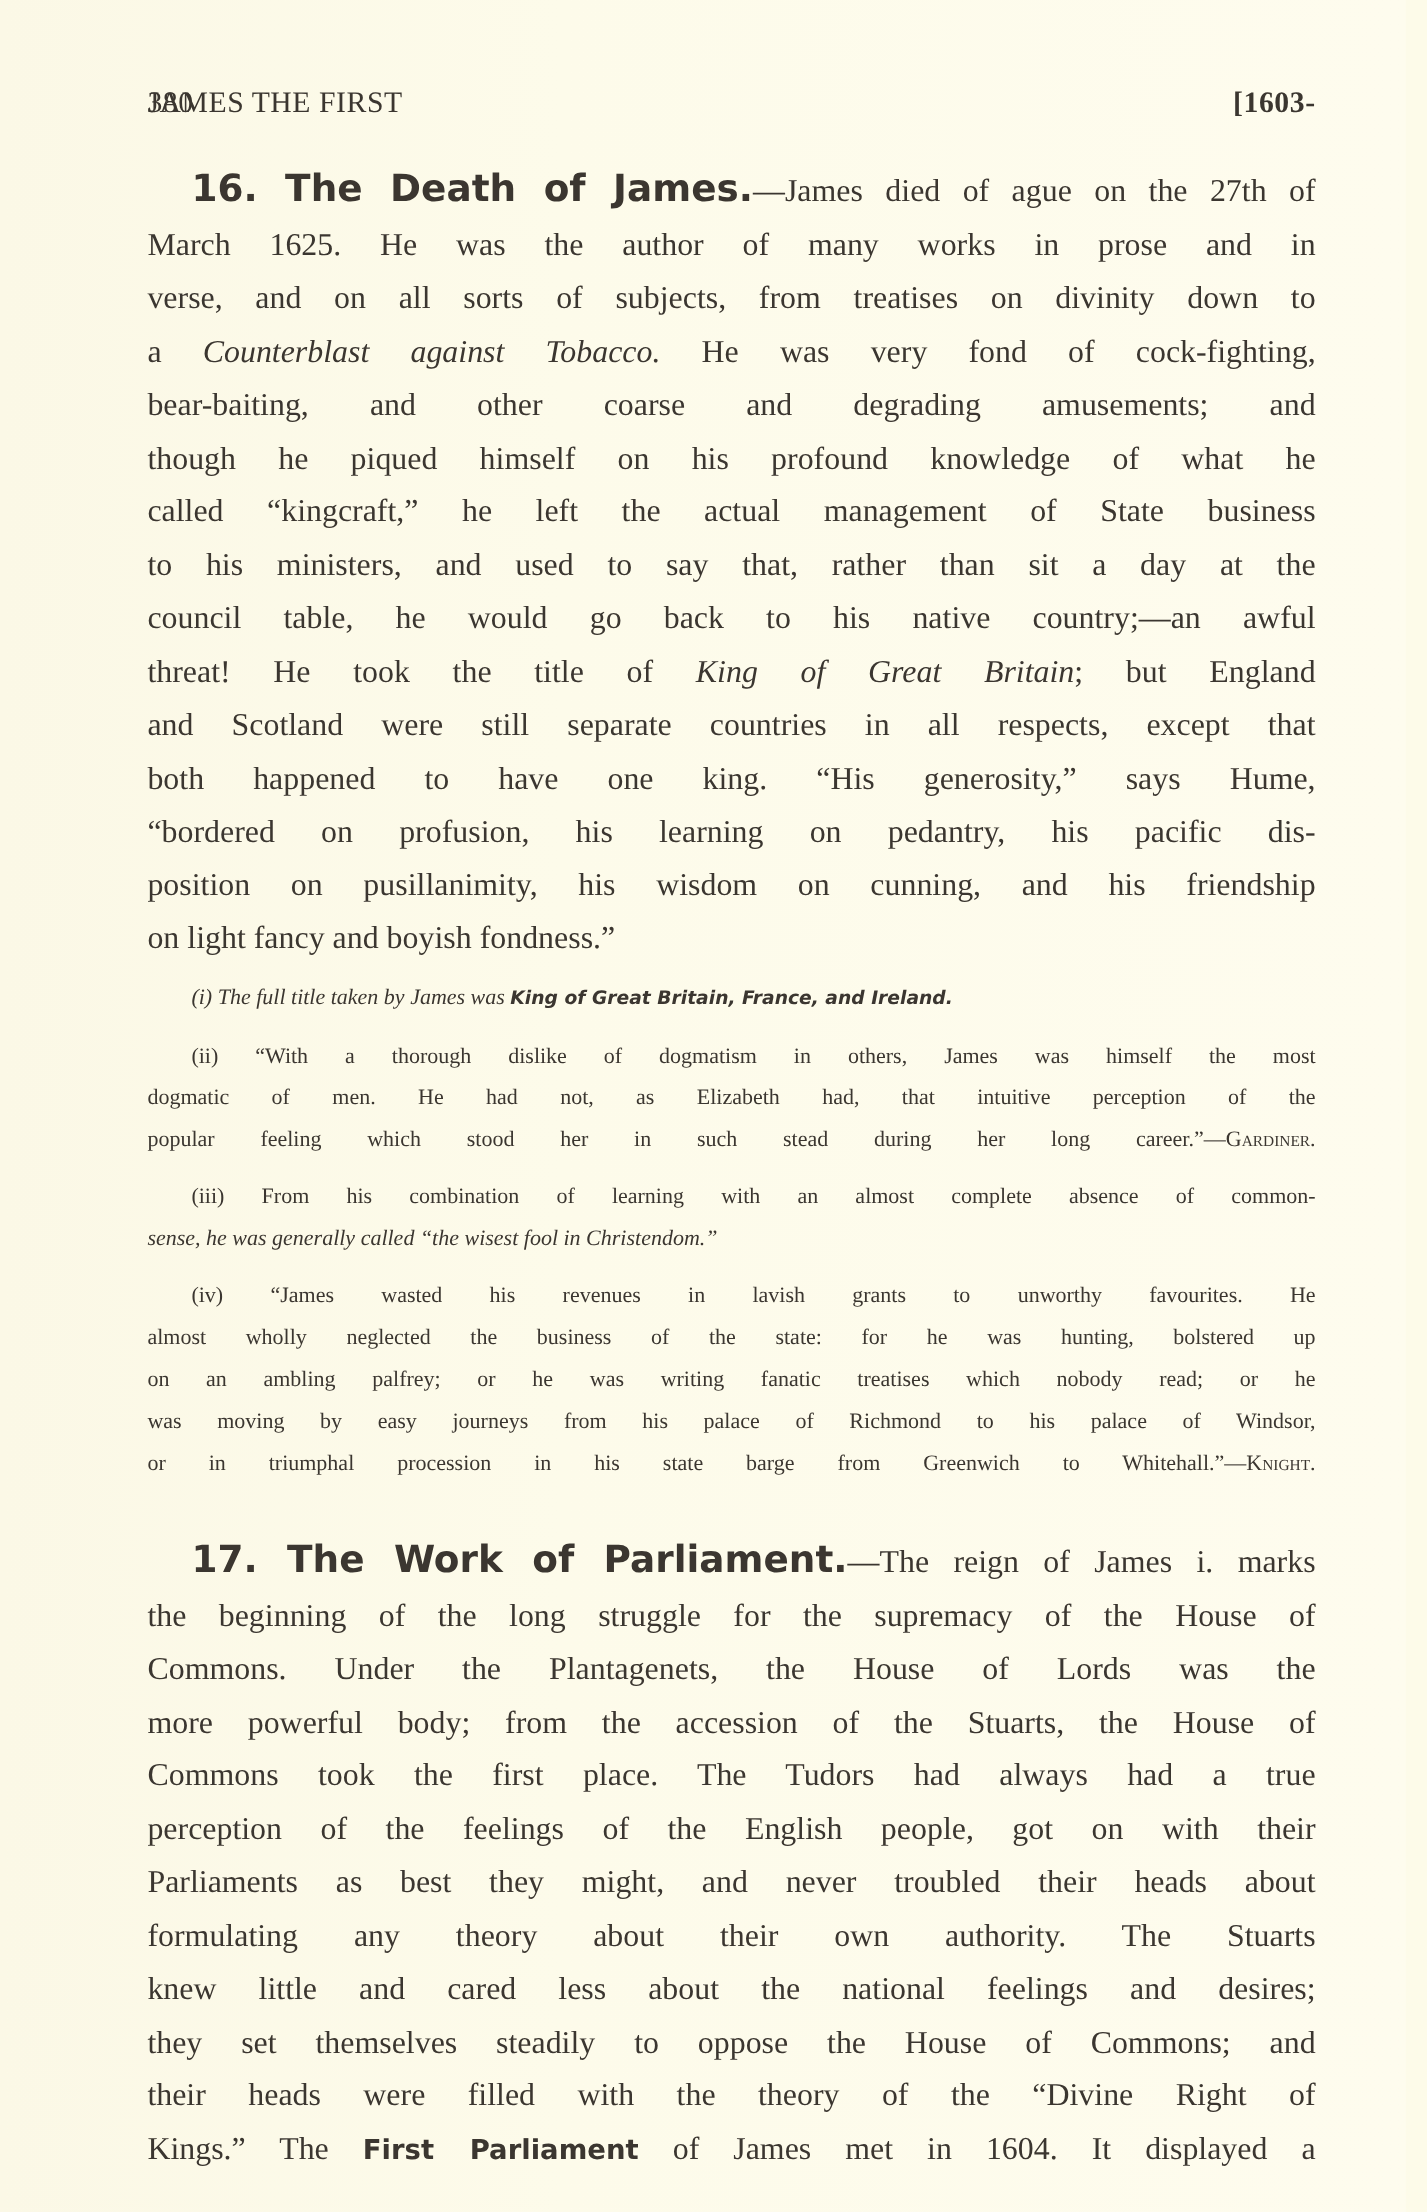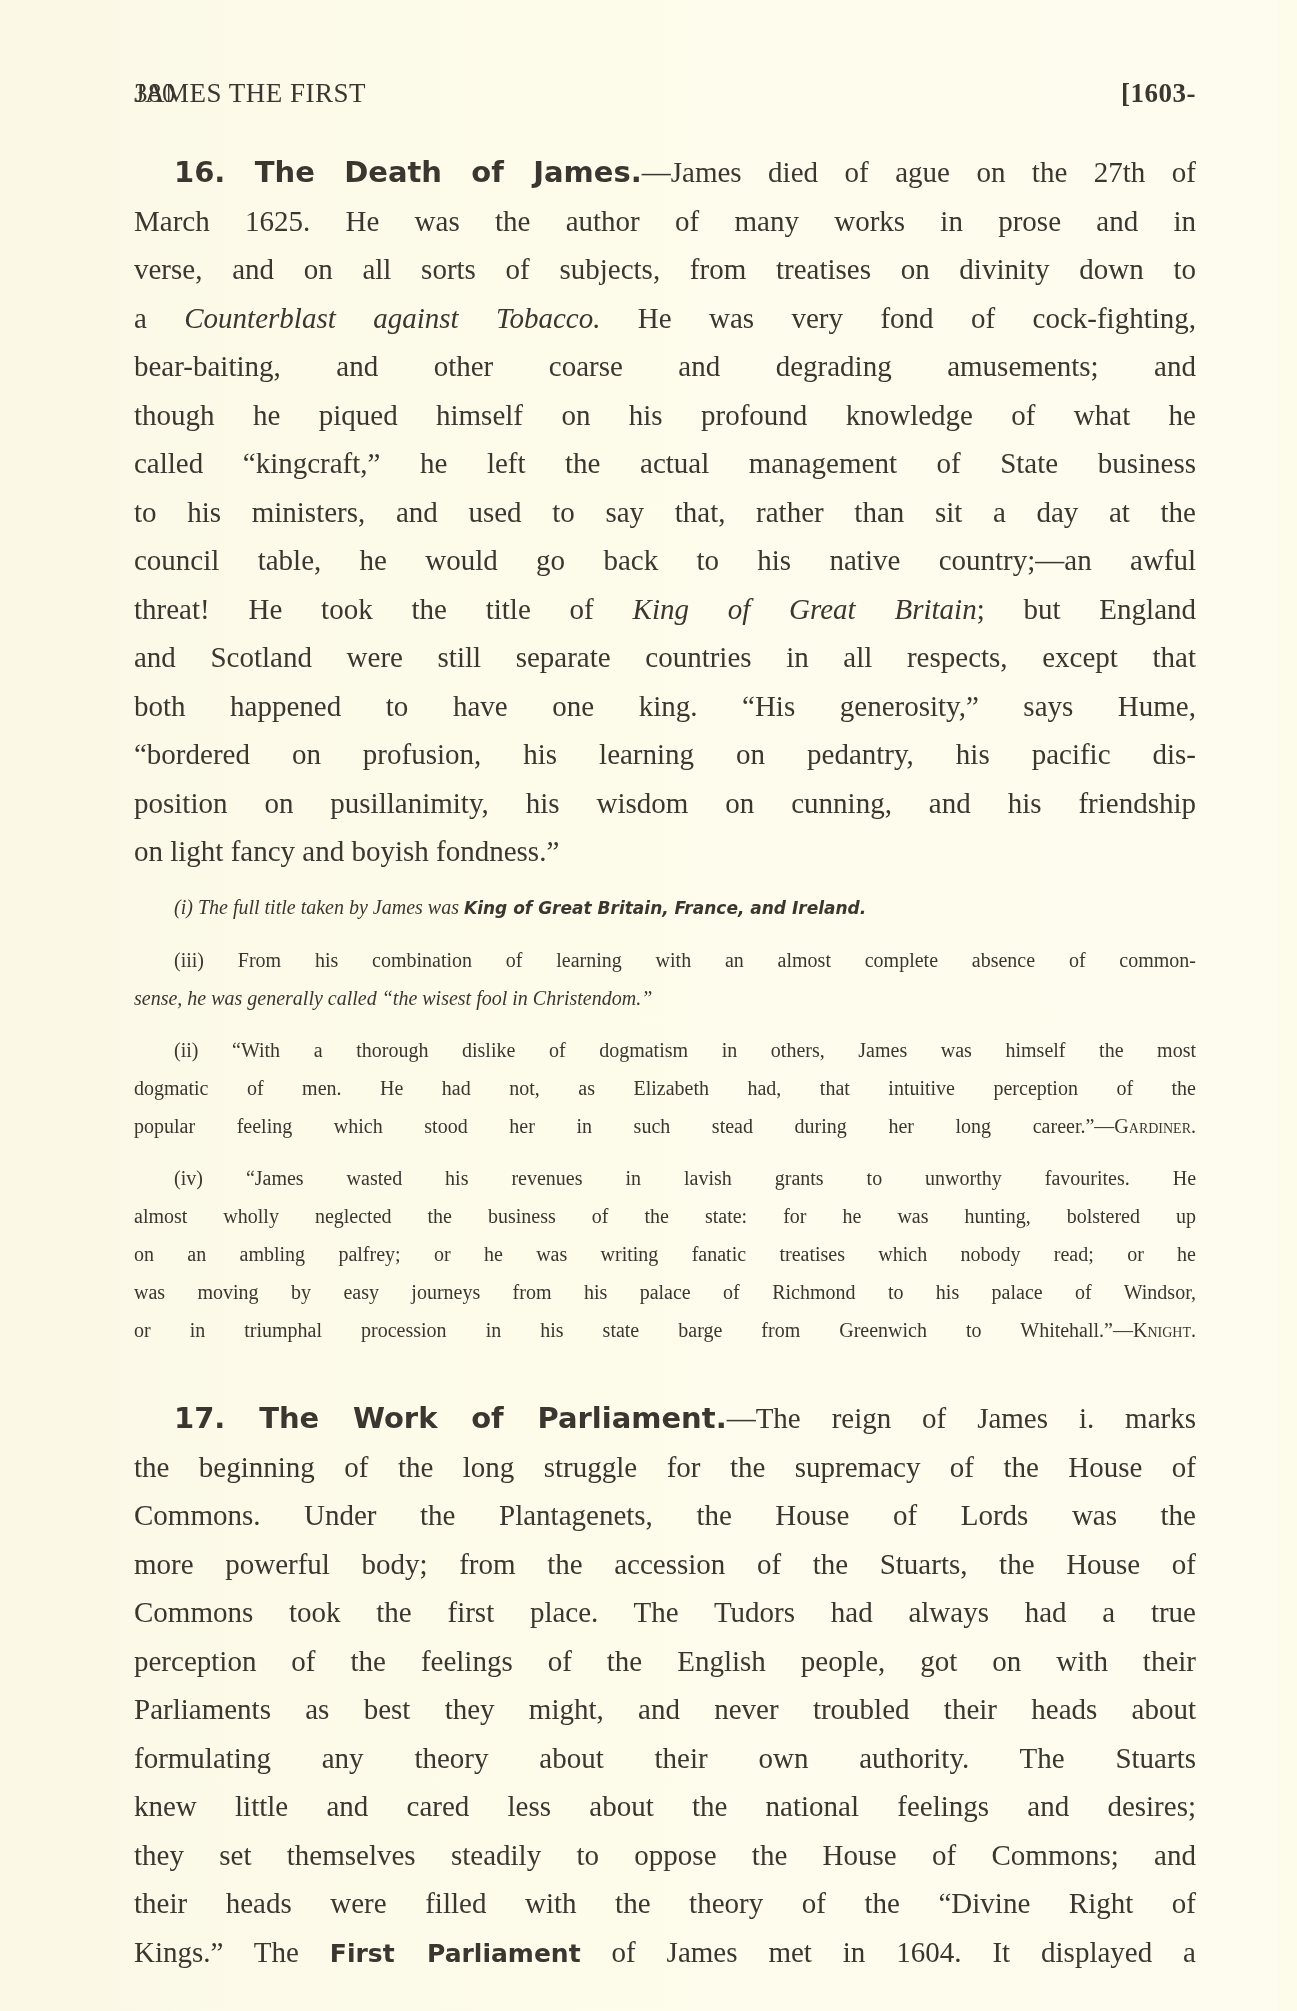--- a/index.html
+++ b/index.html
@@ -14,21 +14,21 @@
     background: linear-gradient(90deg, #fbf8e6 0%, #fdfbea 40%, #fefcee 100%); }
   .running-head { position: absolute; top: 78px; left: 134px; width: 1062px; height: 40px;
     font-size: 27px; letter-spacing: 0.5px; }
   .running-head .folio { position: absolute; left: 0; top: 0; }
   .running-head .title { position: absolute; left: 0; right: 0; text-align: left; top: 0; }
   .running-head .date { position: absolute; right: 0; top: 0; font-weight: bold; }
   .body-text { position: absolute; left: 134px; width: 1062px; font-size: 29px; line-height: 48.5px;
     text-align: justify; }
   .body-text .line { display: block; white-space: nowrap; text-align-last: justify; text-align: justify; }
   .body-text .line.last { text-align-last: left; }
-  .sec-head { font-family: "DejaVu Sans", sans-serif; font-weight: bold; font-size: 29px; }
+  .sec-head { font-family: "DejaVu Sans", sans-serif; font-weight: bold; font-size: 34px; }
   .indent { padding-left: 40px; }
   .notes { position: absolute; left: 134px; width: 1062px; font-size: 20px; line-height: 38px; }
   .notes .line { display: block; white-space: nowrap; text-align-last: justify; text-align: justify; }
   .notes .line.last { text-align-last: left; font-style: italic; }
   .notes .note { margin-bottom: 14px; }
   .bold-sans { font-family: "DejaVu Sans", sans-serif; font-weight: bold; font-size: 17px; }
   .sc { font-variant: small-caps; }
   i { }
 </style>
 </head>
@@ -58,27 +58,27 @@
     <span class="line">“bordered on profusion, his learning on pedantry, his pacific dis-</span>
     <span class="line">position on pusillanimity, his wisdom on cunning, and his friendship</span>
     <span class="line last">on light fancy and boyish fondness.”</span>
   </div>
 
   <div class="notes" style="top:888px;">
     <div class="note">
       <span class="line last indent"><span>(i)</span> <span>The full title taken by James was</span> <span class="bold-sans">King of Great Britain, France, and Ireland.</span></span>
     </div>
     <div class="note">
-      <span class="line indent"><span>(iii)</span> <span>From his combination of learning with an almost complete absence of common-</span></span>
-      <span class="line last">sense, he was generally called “the wisest fool in Christendom.”</span>
-    </div>
-    <div class="note">
       <span class="line indent"><span>(ii)</span> <span>“With a thorough dislike of dogmatism in others, James was himself the most</span></span>
       <span class="line">dogmatic of men.  He had not, as Elizabeth had, that intuitive perception of the</span>
       <span class="line"><span>popular feeling which stood her in such stead during her long career.”—</span><span class="sc">Gardiner.</span></span>
+    </div>
+    <div class="note">
+      <span class="line indent"><span>(iii)</span> <span>From his combination of learning with an almost complete absence of common-</span></span>
+      <span class="line last">sense, he was generally called “the wisest fool in Christendom.”</span>
     </div>
     <div class="note">
       <span class="line indent"><span>(iv)</span> <span>“James wasted his revenues in lavish grants to unworthy favourites.  He</span></span>
       <span class="line">almost wholly neglected the business of the state: for he was hunting, bolstered up</span>
       <span class="line">on an ambling palfrey; or he was writing fanatic treatises which nobody read; or he</span>
       <span class="line">was moving by easy journeys from his palace of Richmond to his palace of Windsor,</span>
       <span class="line"><span>or in triumphal procession in his state barge from Greenwich to Whitehall.”—</span><span class="sc">Knight.</span></span>
     </div>
   </div>
 

